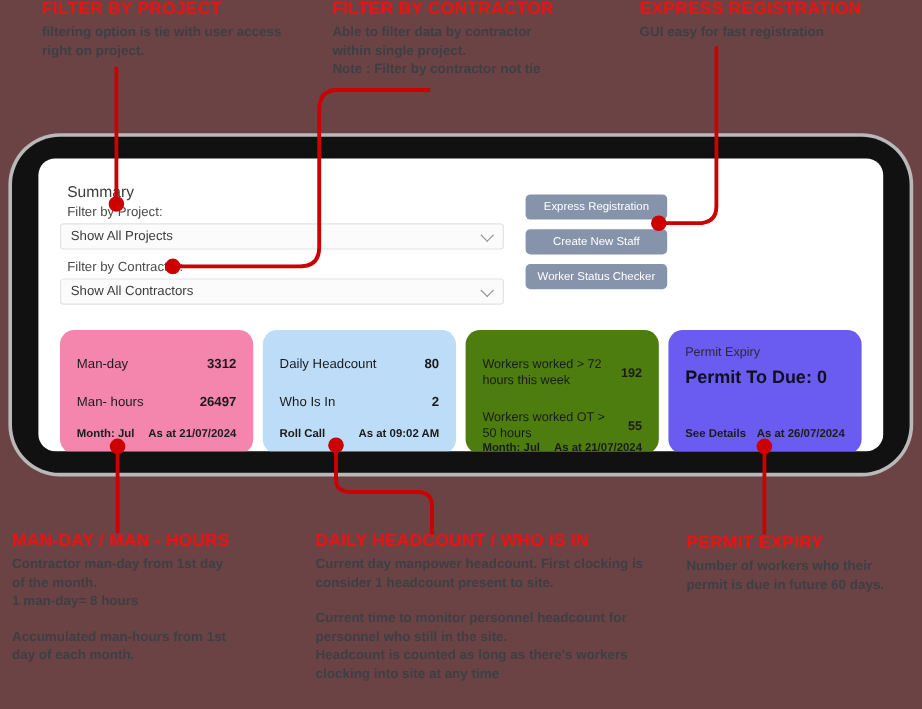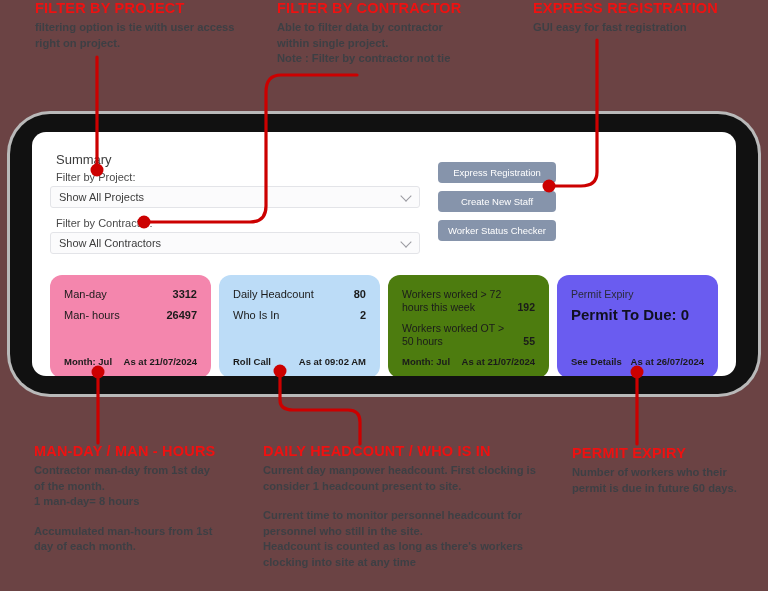--- a/index.html
+++ b/index.html
@@ -38,21 +38,21 @@
     line-height: 15.5px;
     margin-top: 3px;
     opacity: 0.92;
   }
   .anno-body p { margin: 0; }
   .anno-body p.gap { margin-top: 14px; }
 
   #anno-project   { left: 35px;  top: 0px;   width: 215px; }
   #anno-contractor{ left: 277px; top: 0px;   width: 215px; }
   #anno-express   { left: 533px; top: 0px;   width: 220px; }
-  #anno-manday    { left: 34px;  top: 443px; width: 245px; }
+  #anno-manday    { left: 10px;  top: 443px; width: 245px; }
   #anno-headcount { left: 263px; top: 443px; width: 285px; }
   #anno-permit    { left: 572px; top: 445px; width: 195px; }
 
   
   .connectors {
     position: absolute;
     inset: 0;
     pointer-events: none;
   }
 
@@ -159,24 +159,25 @@
     padding: 13px 14px 11px 14px;
     display: flex;
     flex-direction: column;
     justify-content: space-between;
     color: #1b1b1b;
   }
   .card-rows { display: flex; flex-direction: column; gap: 8px; }
   .card-row {
     display: flex;
     justify-content: space-between;
-    align-items: flex-end;
+    align-items: center;
     gap: 6px;
     font-size: 11px;
     line-height: 13px;
+    margin-top: 10px;
   }
   .card-row .val { font-weight: bold; white-space: nowrap; }
   .card-foot {
     display: flex;
     justify-content: space-between;
     align-items: baseline;
     font-size: 9.5px;
     font-weight: bold;
     gap: 6px;
   }

